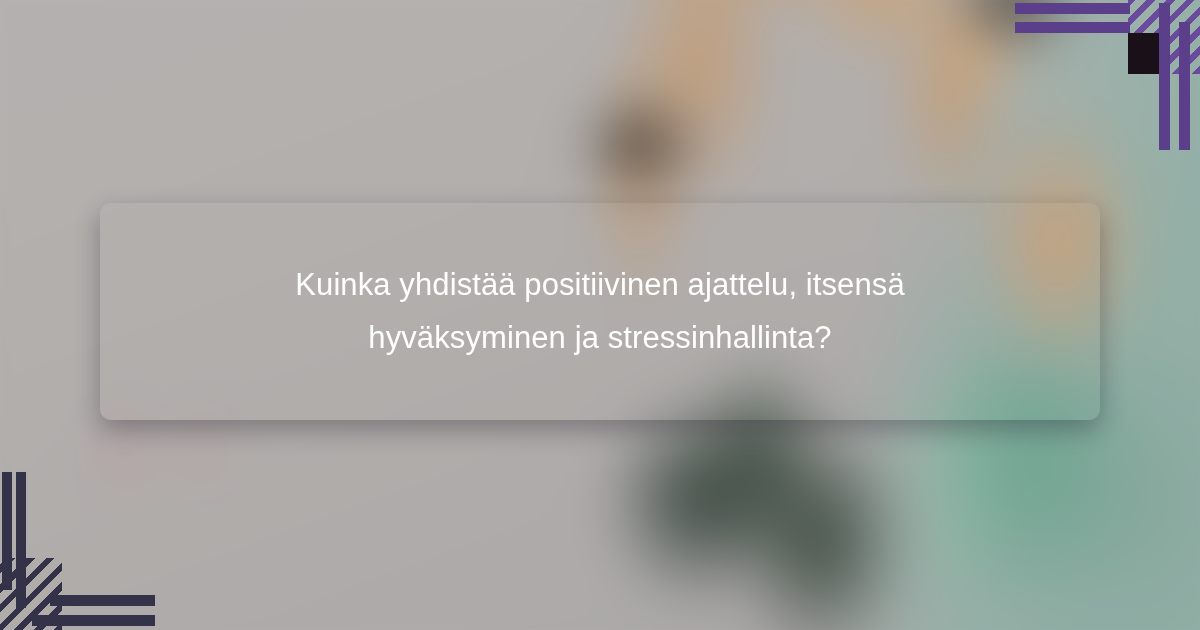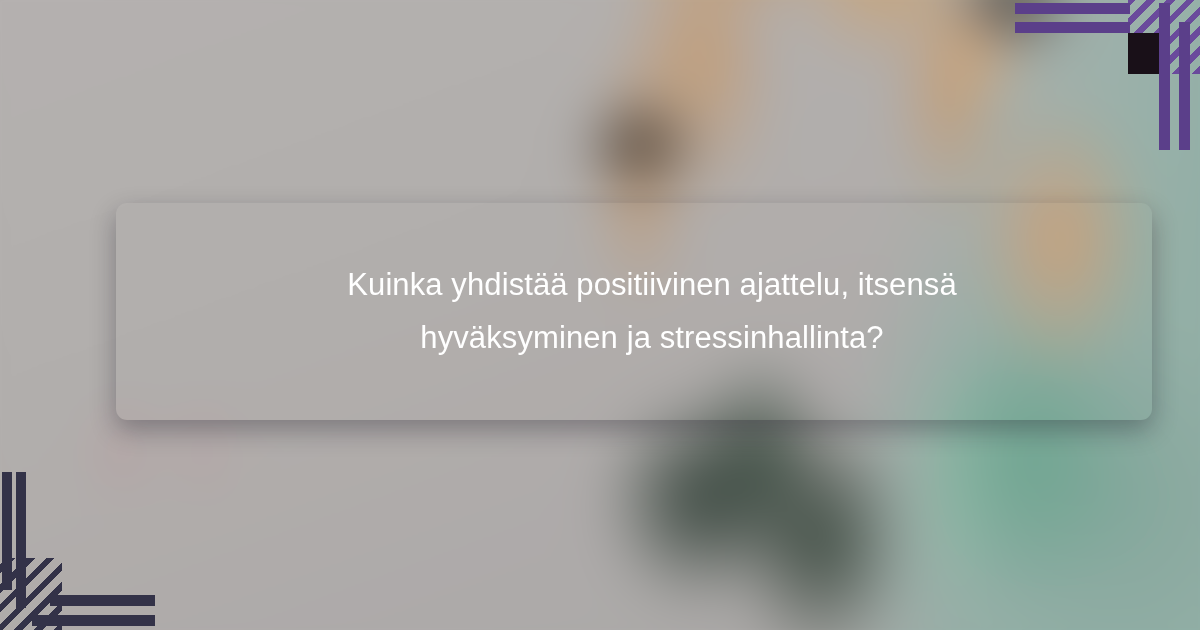--- a/index.html
+++ b/index.html
@@ -142,38 +142,37 @@
     background: repeating-linear-gradient(
       -45deg,
       #333248 0px, #333248 6px,
       rgba(0,0,0,0) 6px, rgba(0,0,0,0) 14px
     );
   }
 
   
   .banner {
     position: absolute;
-    left: 116px;
+    left: 100px;
     top: 203px;
     width: 1000px;
     height: 217px;
     border-radius: 11px;
     background: linear-gradient(95deg,
       #343043 0%,
       #3a3350 22%,
       #443濃 22%,
       #443a5f 40%,
       #4d3c70 58%,
       #563e7d 76%,
       #5a3f83 100%);
     box-shadow: 0 10px 26px rgba(20,16,30,0.32);
     display: flex;
     align-items: center;
     justify-content: center;
-    padding-left: 36px;
   }
   .banner-title {
     margin: 0;
     width: 760px;
     text-align: center;
     color: #ffffff;
     font-family: "Liberation Sans", sans-serif;
     font-size: 31px;
     font-weight: 400;
     line-height: 1.68;

